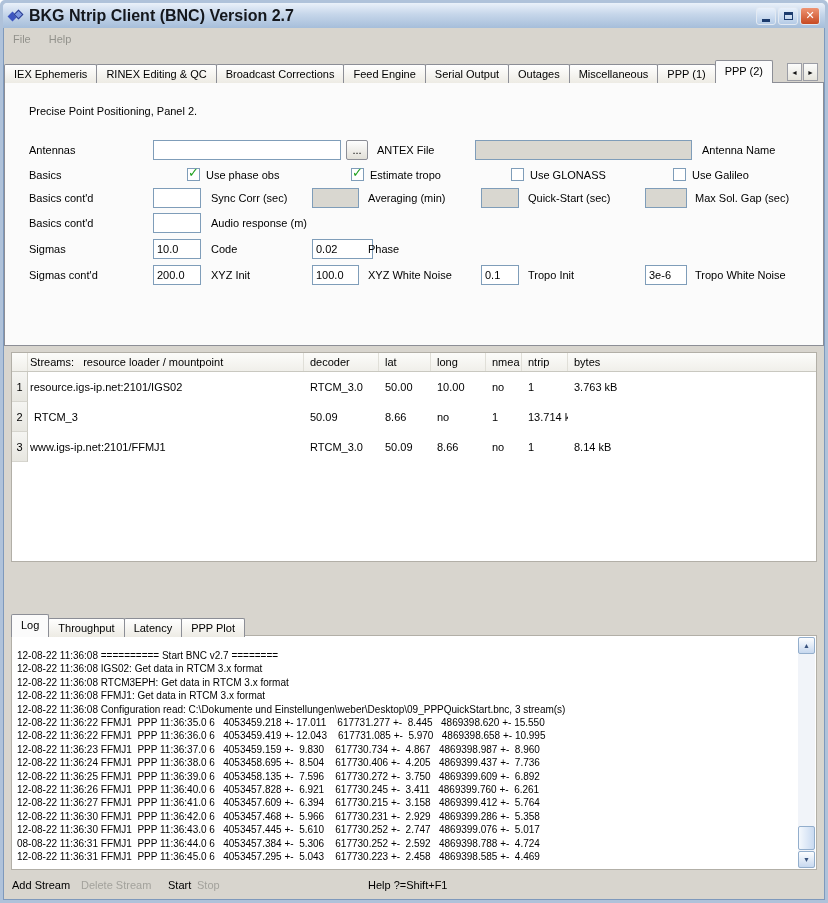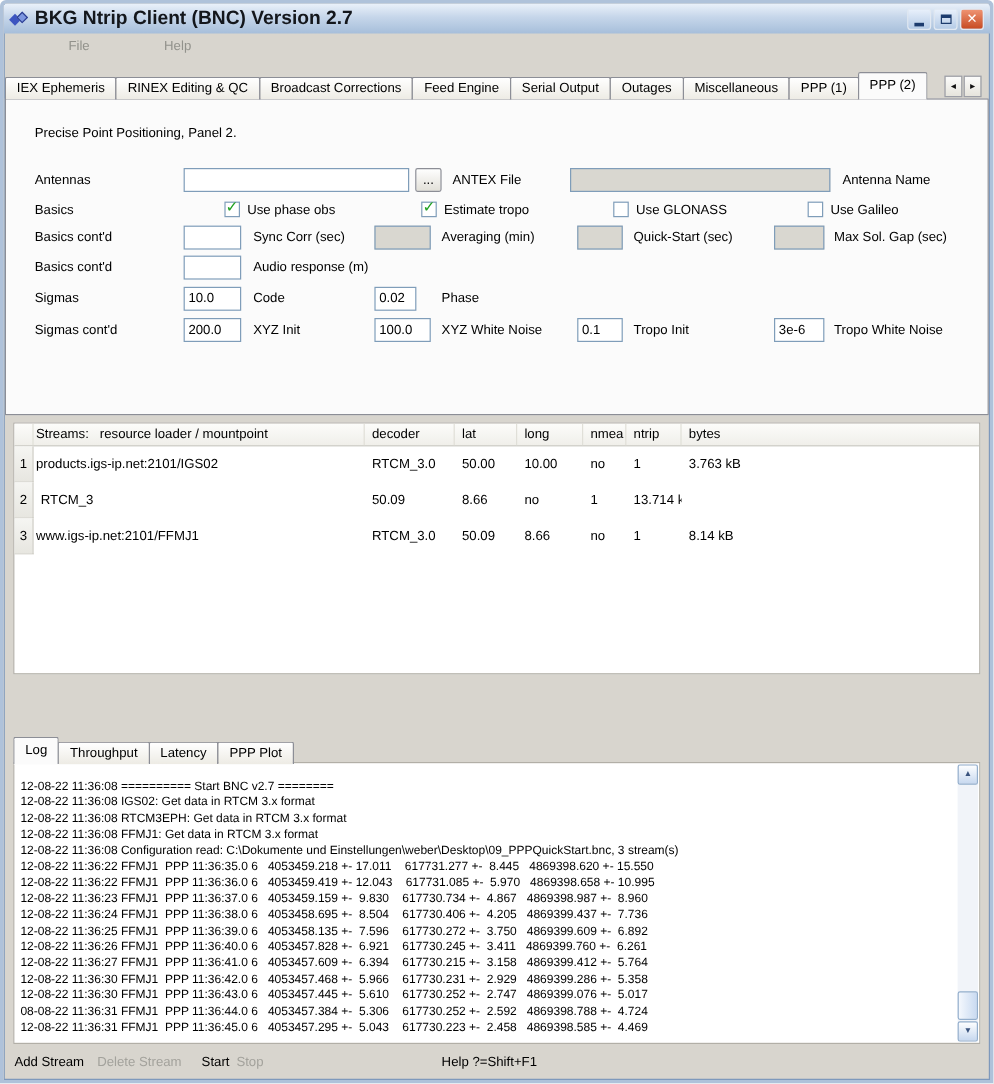--- a/index.html
+++ b/index.html
@@ -24,21 +24,21 @@
   .winbtn { width:20px; height:18px; border:1px solid #E2E9F2; border-radius:3px;
     display:flex; align-items:center; justify-content:center; }
   .winbtn.min,.winbtn.max { background:linear-gradient(#E8F0FB,#B5CBE6); color:#1D3C6E; }
   .winbtn.close { background:linear-gradient(#EF9473,#C74A22); color:#fff; font-size:11px; font-weight:bold; }
   .glyph-min { width:8px; height:3px; background:#1D3C6E; margin-top:9px; }
   .glyph-max { width:9px; height:8px; border:1px solid #1D3C6E; border-top-width:3px; }
 
   
   .menubar { position:absolute; top:25px; left:0; right:0; height:21px;
     display:flex; align-items:center; padding-left:8px; gap:14px; }
-  .menu-item { color:#92928C; padding:2px 2px;margin-left:44px; }
+  .menu-item { color:#92928C; padding:2px 2px; }
 
   
   .tabrow { position:absolute; display:flex; align-items:flex-end; z-index:3; height:23px; }
   .tab { height:19px; line-height:18px; padding:0 9px; white-space:nowrap;
     background:linear-gradient(#FFFFFF,#EDEBE4); border:1px solid #8C8E96; border-bottom:none;
     border-radius:2px 2px 0 0; margin-right:-1px; }
   .tab.selected { height:23px; line-height:21px; background:#FBFBFB; position:relative; z-index:4; }
   .tab-scrollers { position:absolute; right:6px; bottom:2px; display:flex; }
   .tsbtn { width:15px; height:18px; border:1px solid #9C9EA6; margin-left:1px;
     background:linear-gradient(#FCFCFB,#E6E4DC); font-size:7px; color:#111;
@@ -178,21 +178,21 @@
     <div class="prow" style="top:130px">
       <span class="flabel" style="left:24px">Basics cont'd</span>
       <input class="tin" style="left: 148px; width: 48px;" value="">
       <span class="flabel" style="left:206px">Audio response (m)</span>
     </div>
 
     <div class="prow" style="top:156px">
       <span class="flabel" style="left:24px">Sigmas</span>
       <input class="tin" style="left: 148px; width: 48px;" value="10.0">
       <span class="flabel" style="left:206px">Code</span>
-      <input class="tin" style="left: 307px; width: 35px;" value="0.02">
+      <input class="tin" style="left: 307px; width: 61px;" value="0.02">
       <span class="flabel" style="left:363px">Phase</span>
     </div>
 
     <div class="prow" style="top:182px">
       <span class="flabel" style="left:24px">Sigmas cont'd</span>
       <input class="tin" style="left: 148px; width: 48px;" value="200.0">
       <span class="flabel" style="left:206px">XYZ Init</span>
       <input class="tin" style="left: 307px; width: 47px;" value="100.0">
       <span class="flabel" style="left:363px">XYZ White Noise</span>
       <input class="tin" style="left: 476px; width: 38px;" value="0.1">
@@ -209,21 +209,21 @@
       <div class="cell">decoder</div>
       <div class="cell">lat</div>
       <div class="cell">long</div>
       <div class="cell">nmea</div>
       <div class="cell">ntrip</div>
       <div class="cell">bytes</div>
     </div>
 
     <div class="tgrid trow">
       <div class="cell rownum">1</div>
-      <div class="cell name">products.igs-ip.net:2101/IGS02</div>
+      <div class="cell name">resource.igs-ip.net:2101/IGS02</div>
       <div class="cell">RTCM_3.0</div>
       <div class="cell">50.00</div>
       <div class="cell">10.00</div>
       <div class="cell">no</div>
       <div class="cell">1</div>
       <div class="cell">3.763 kB</div>
     </div>
 
     <div class="tgrid trow">
       <div class="cell rownum">2</div>

